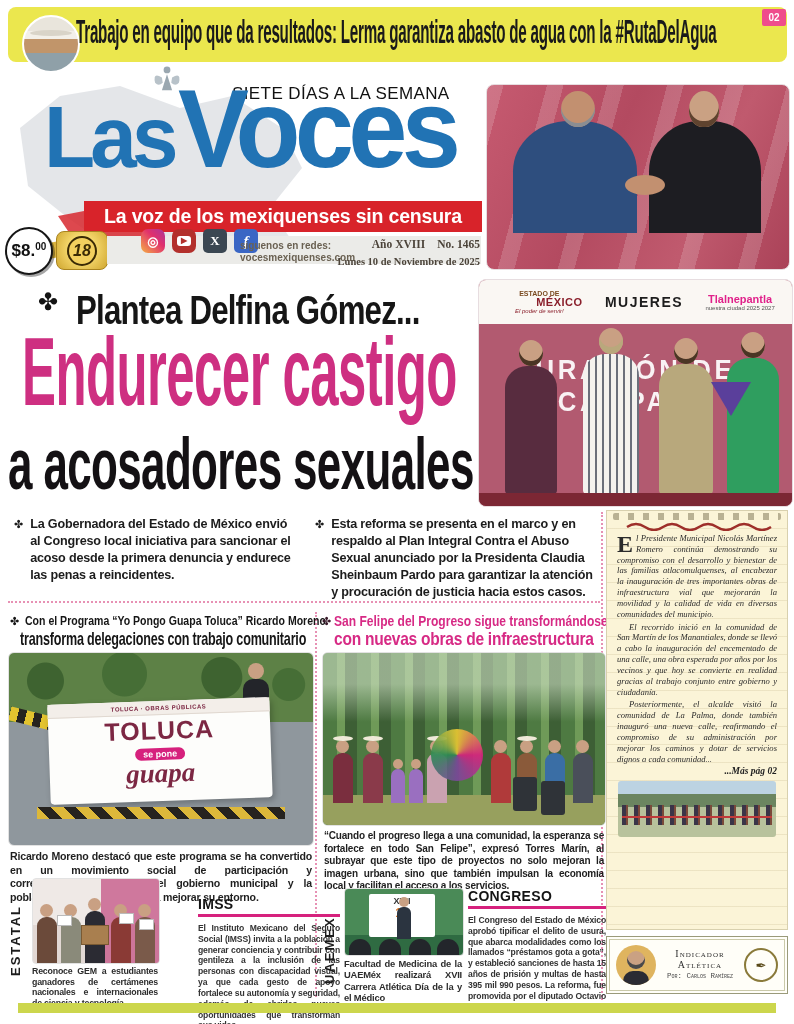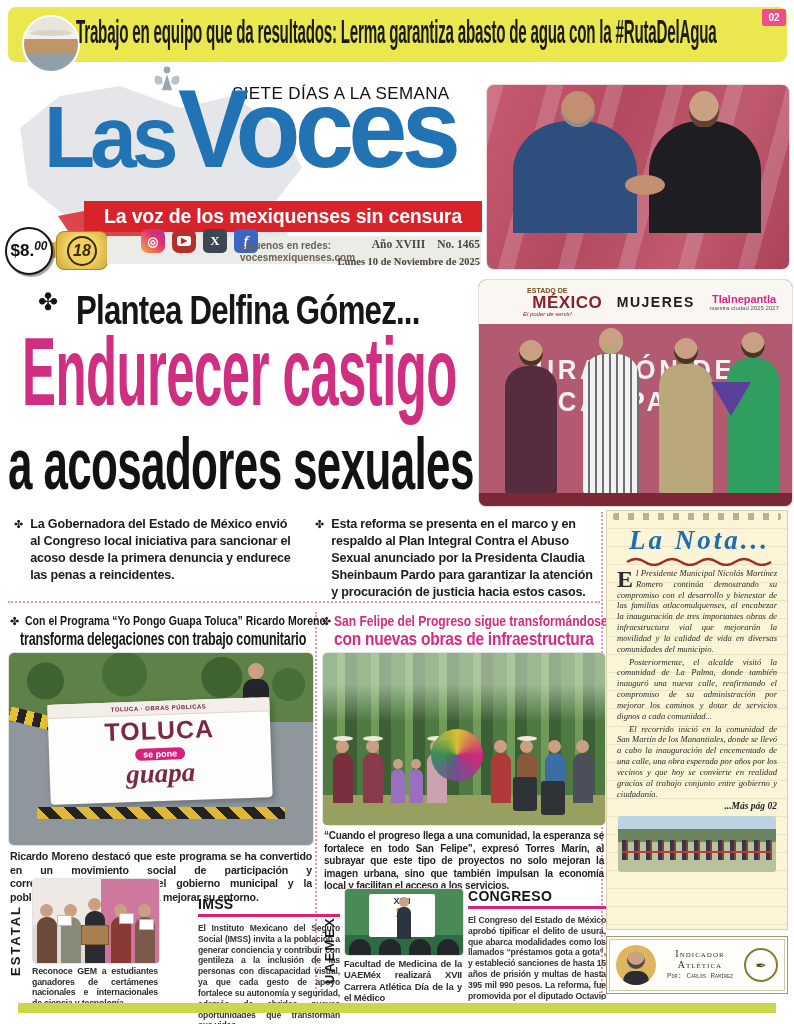--- a/index.html
+++ b/index.html
@@ -19,21 +19,21 @@
   .freq{left:232px;top:84px;font-size:17px;font-weight:normal;color:#111;letter-spacing:.4px;}
   .logo{left:44px;top:76px;color:#2173b4;font-weight:bold;white-space:nowrap;transform:scaleX(.95);transform-origin:left top;line-height:.95;}
   .logo .l1{font-size:88px;letter-spacing:-5px;}
   .logo .l2{font-size:112px;letter-spacing:-6px;}
   .angel{left:150px;top:64px;}
   .red-bar{left:84px;top:201px;width:398px;height:31px;background:#d8232a;color:#fff;font-weight:bold;font-size:19.5px;
     display:flex;align-items:center;justify-content:center;letter-spacing:-.2px;}
   .price-circle{left:5px;top:227px;width:44px;height:44px;border-radius:50%;background:#fff;border:2px solid #161616;
     display:flex;align-items:center;justify-content:center;box-shadow:2px 2px 0 rgba(0,0,0,.35);}
   .price-main{font-size:17px;font-weight:bold;color:#111;}
-  .price-cents{font-size:12px;font-weight:bold;color:#111;vertical-align:super;position:relative;top:-5px;font-style:italic;}
+  .price-cents{font-size:10px;font-weight:bold;color:#111;vertical-align:super;position:relative;top:-5px;}
   .badge-18{left:56px;top:231px;width:50px;height:37px;border-radius:8px;background:radial-gradient(circle at 50% 45%,#f6d96e 0 40%,#cfa62f 100%);
     display:flex;align-items:center;justify-content:center;border:1px solid #a98420;}
   .badge-18::before,.badge-18::after{content:"";position:absolute;top:10px;width:10px;height:16px;background:#d9b23c;z-index:-1;}
   .badge-18::before{left:-8px;transform:skewY(-12deg);} .badge-18::after{right:-8px;transform:skewY(12deg);}
   .badge-18 span{font-size:16px;font-weight:bold;font-style:italic;color:#3a2a05;border:2px solid #3a2a05;border-radius:50%;
     width:26px;height:26px;display:flex;align-items:center;justify-content:center;background:#f2cf5e;}
   .social-bar{left:107px;top:236px;width:374px;height:28px;background:#ebebe8;}
   .social-icons{left:141px;top:229px;display:flex;gap:7px;}
   .s-icon{width:24px;height:24px;display:flex;align-items:center;justify-content:center;font-weight:bold;color:#fff;}
   .ig{border-radius:7px;background:linear-gradient(45deg,#f5af45,#e1306c 60%,#a9359c);font-size:13px;}
@@ -62,21 +62,21 @@
   .lead-kicker .txt{font-size:40px;font-weight:bold;color:#161616;letter-spacing:-1px;transform:scaleX(.78);transform-origin:left top;}
   .headline-top{left:22px;top:324px;font-size:96px;font-weight:bold;color:#ce2f81;letter-spacing:-1px;line-height:1;
     transform:scaleX(.53);transform-origin:left top;white-space:nowrap;}
   .headline-bottom{left:8px;top:428px;font-size:72px;font-weight:bold;color:#141114;letter-spacing:-1px;line-height:1;
     transform:scaleX(.61);transform-origin:left top;white-space:nowrap;}
   
   .ev-photo{left:478px;top:279px;width:313px;height:226px;border-radius:8px;overflow:hidden;border:1px solid #e7dde0;background:#b25a70;}
   .ev-top{position:absolute;top:0;left:0;right:0;height:44px;background:#faf7f3;display:flex;align-items:center;justify-content:space-around;padding:0 6px;}
   .ev-logo1{text-align:center;line-height:1;}
   .ev-logo1 .a{font-size:7px;font-weight:bold;color:#7a4a1f;display:block;}
-  .ev-logo1 .b{font-size:17px;font-weight:bold;color:#8a1f2b;display:block;letter-spacing:.5px;margin-left:40px;}
+  .ev-logo1 .b{font-size:11px;font-weight:bold;color:#8a1f2b;display:block;letter-spacing:.5px;margin-left:40px;}
   .ev-logo1 .c{font-size:6px;font-style:italic;color:#8a1f2b;display:block;}
   .ev-logo2{font-size:14px;font-weight:bold;color:#1d1d1d;letter-spacing:1.5px;}
   .ev-logo3{text-align:center;line-height:1.1;}
   .ev-logo3 .a{font-size:11px;font-weight:bold;color:#e0218a;display:block;}
   .ev-logo3 .b{font-size:6px;color:#555;display:block;}
   .ev-banner-text{position:absolute;top:74px;left:0;right:0;text-align:center;color:rgba(255,255,255,.92);
     font-size:28px;font-weight:bold;letter-spacing:4px;transform:scaleX(.92);}
   .ev-floor{position:absolute;bottom:0;left:0;right:0;height:13px;background:#7c2734;}
   .ev-fig{position:absolute;bottom:12px;border-radius:22px 22px 4px 4px;}
   .ev-fig::before{content:"";position:absolute;top:-26px;left:50%;transform:translateX(-50%);width:24px;height:26px;border-radius:50%;background:#c9a083;box-shadow:0 -5px 0 #4a3524 inset;}
@@ -376,27 +376,26 @@
 </div>
 <div class="abs uaemex-caption">Facultad de Medicina de la UAEMéx realizará XVII Carrera Atlética Día de la y el Médico</div>
 
 <div class="abs congreso-block">
   <div class="brief-title">CONGRESO</div>
   <div class="brief-rule"></div>
   <div class="brief-body">El Congreso del Estado de México aprobó tipificar el delito de usura, que abarca modalidades como los llamados “préstamos gota a gota”, y estableció sanciones de hasta 15 años de prisión y multas de hasta 395 mil 990 pesos. La reforma, fue promovida por el diputado Octavio Martínez Vargas (morena),</div>
 </div>
 
 <div class="abs nota">
-  <div class="nota-title">La Nota...</div>
   <svg class="nota-squiggle" width="150" height="9">
     <path d="M2,5 q9,-6 18,0 t18,0 t18,0 t18,0 t18,0 t18,0 t18,0 t18,0" stroke="#9e2f2a" stroke-width="2.4" fill="none"></path>
   </svg>
   <p class="dropcap">El Presidente Municipal Nicolás Martínez Romero continúa demostrando su compromiso con el desarrollo y bienestar de las familias atlacomulquenses, al encabezar la inauguración de tres importantes obras de infraestructura vial que mejorarán la movilidad y la calidad de vida en diversas comunidades del municipio.</p>
+  <p class="indent">El recorrido inició en la comunidad de San Martín de los Manantiales, donde se llevó a cabo la inauguración del encementado de una calle, una obra esperada por años por los vecinos y que hoy se convierte en realidad gracias al trabajo conjunto entre gobierno y ciudadanía.</p>
   <p class="indent">Posteriormente, el alcalde visitó la comunidad de La Palma, donde también inauguró una nueva calle, reafirmando el compromiso de su administración por mejorar los caminos y dotar de servicios dignos a cada comunidad...</p>
-  <p class="indent">El recorrido inició en la comunidad de San Martín de los Manantiales, donde se llevó a cabo la inauguración del encementado de una calle, una obra esperada por años por los vecinos y que hoy se convierte en realidad gracias al trabajo conjunto entre gobierno y ciudadanía.</p>
   <div class="nota-more">...Más pág  02</div>
   <div class="nota-photo"></div>
 </div>
 
 <div class="abs indicador">
   <div class="ind-inner">
     <div class="ind-avatar">
       <div class="ind-face"></div>
       <div class="ind-suit"></div>
     </div>

